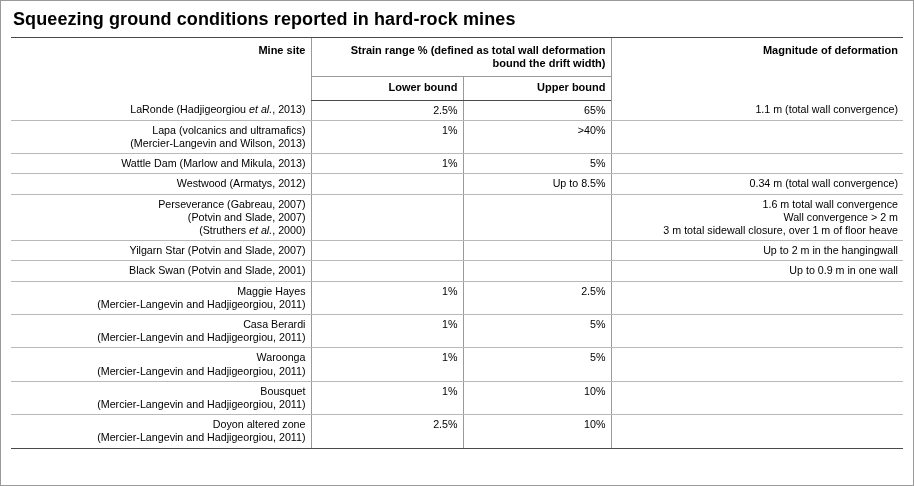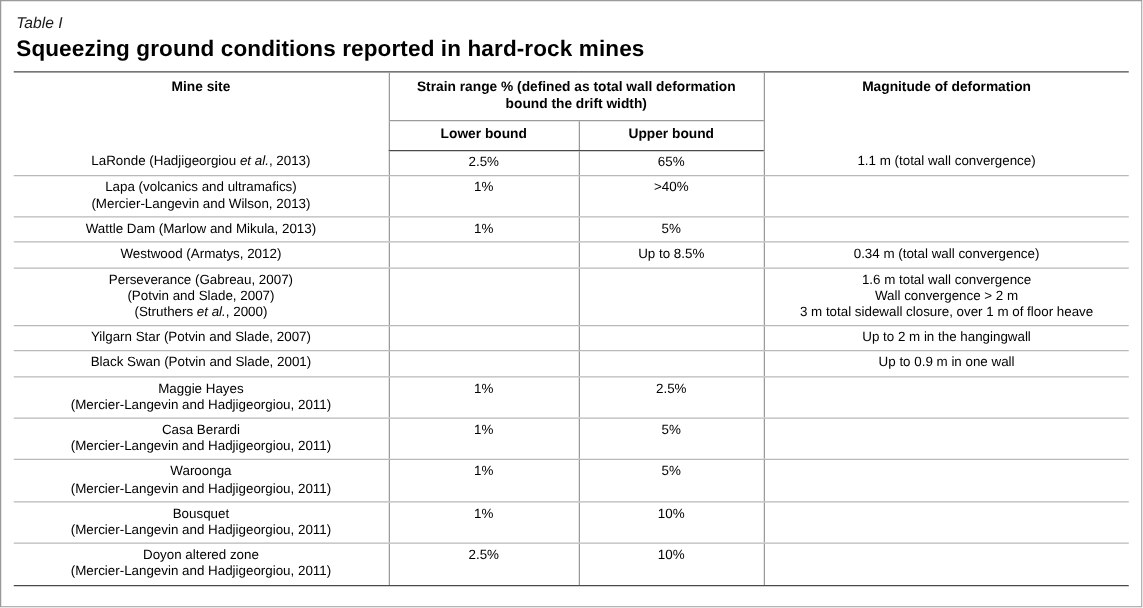--- a/index.html
+++ b/index.html
@@ -39,21 +39,21 @@
     width: 100%;
     table-layout: fixed;
   }
   col.c1 { width: 300px; }
   col.c2 { width: 152px; }
   col.c3 { width: 148px; }
   col.c4 { width: 292px; }
 
   th, td {
     vertical-align: top;
-    text-align: center;
+    text-align: right;
     font-size: 10.7px;
     line-height: 13.2px;
     padding: 3px 5px 3px 5px;
     border: none;
   }
   .hdr-top th {
     font-weight: bold;
     font-size: 11px;
     padding-top: 6px;
     padding-bottom: 6px;
@@ -81,21 +81,20 @@
   tbody td.col3 { border-left: 1px solid #9a9a9a; }
   tbody td.col4 { border-left: 1px solid #9a9a9a; }
   .sub { display: block; }
   .em { font-style: italic; }
 </style>
 </head>
 <body>
 
 <div class="table-wrap">
 
-  <div class="caption-label">Table I</div>
   <div class="caption-title">Squeezing ground conditions reported in hard-rock mines</div>
 
   <table>
     <colgroup>
       <col class="c1">
         <col class="c2">
         <col class="c3">
         <col class="c4">
     </colgroup>
     <thead>

